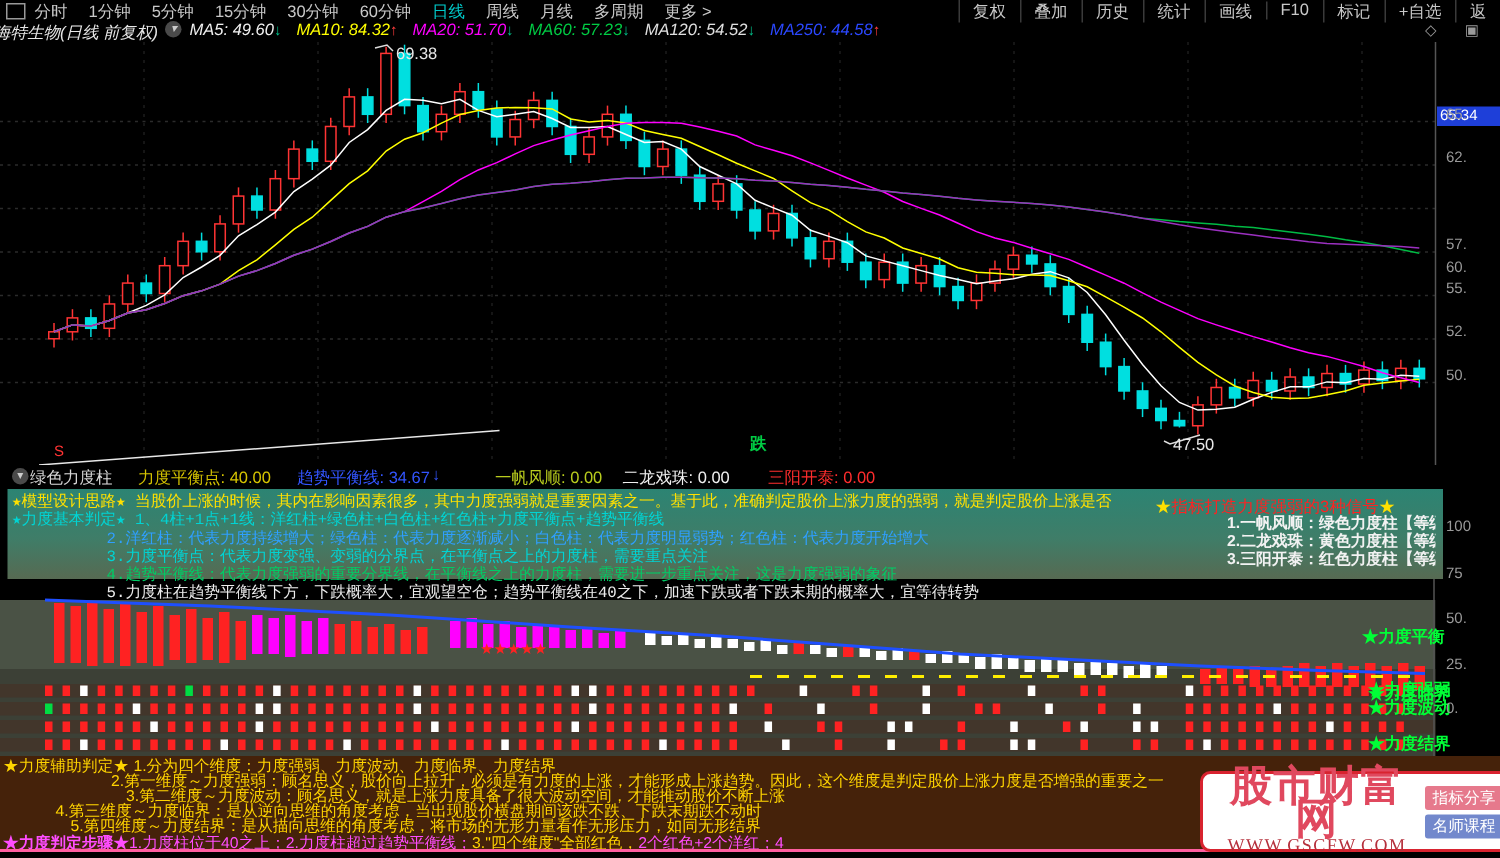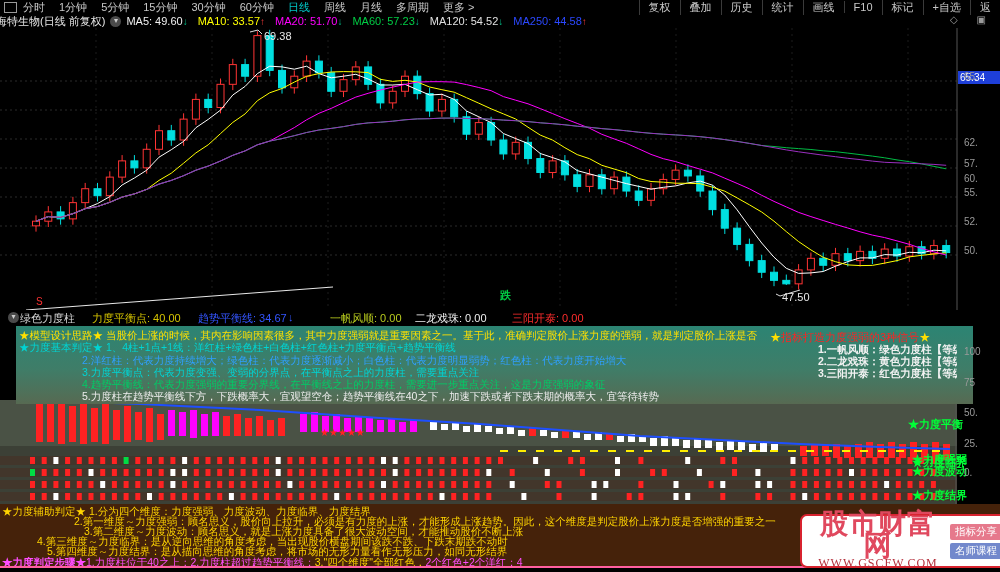--- a/index.html
+++ b/index.html
@@ -7,40 +7,40 @@
        font-family:"Liberation Sans",sans-serif;-webkit-font-smoothing:none;}
   .abs{position:absolute;}
   
   #topmenu{left:0;top:0;width:1000px;height:14px;background:#000;display:flex;align-items:center;font-size:11px;color:#c8c8c8;}
   #topmenu .winicon{width:11px;height:9px;border:1px solid #999;margin:0 6px 0 4px;}
   #topmenu .mi{margin-right:14px;white-space:nowrap;cursor:default;}
   #topmenu .mi.active{color:#00c8c8;}
   #rightmenu{position:absolute;right:0;top:0;height:14px;display:flex;align-items:center;font-size:11px;color:#c8c8c8;}
   #rightmenu .mi{padding:0 9px;border-left:1px solid #3a3a3a;white-space:nowrap;}
   
-  #infobar{left:0;top:14px;width:922px;height:14px;display:flex;align-items:center;font-size:11px;color:#e6e6e6;}
+  #infobar{left:0;top:14px;width:922px;height:14px;display:flex;align-items:flex-start;font-size:11px;color:#e6e6e6;font-style:italic;}
   #infobar .sym{margin-left:-4px;white-space:nowrap;}
   .chev{display:inline-block;width:11px;height:11px;border-radius:50%;background:#4a4a4a;color:#ccc;
         font-size:8px;line-height:10px;text-align:center;margin:0 5px;}
   #infobar .ma{margin-right:10px;white-space:nowrap;}
   #infobar .arr{font-size:10px;}
   #infoicons{position:absolute;right:6px;top:14px;color:#9a9a9a;font-size:10px;letter-spacing:8px;}
   
   #mainchart{left:0;top:28px;}
   #panechart{left:0;top:326px;z-index:1;}
   .axlabel{position:absolute;left:962px;color:#9a9a9a;font-size:10px;z-index:6;}
   #pricebox{position:absolute;left:958px;top:71px;width:42px;height:13px;background:#1e3fd9;color:#fff;
             font-size:10px;line-height:13px;text-align:left;padding-left:2px;z-index:6;}
   .anno{position:absolute;color:#e8e8e8;font-size:11px;z-index:5;}
   
   #indhdr{left:0;top:310px;width:1000px;height:16px;background:#000;font-size:11px;z-index:4;}
   #indhdr span{position:absolute;top:1px;white-space:nowrap;}
   
-  #overlay{left:16px;top:326px;width:957px;height:78px;z-index:3;
-           background:linear-gradient(#2c8473,#3f7d68 55%,#576a52);}
+  #overlay{left:5px;top:326px;width:957px;height:60px;z-index:3;
+           background:linear-gradient(#2c8473,#3f7d68 55%,#576a52);font-family:Liberation Mono, monospace;}
   #overlay .tl{position:absolute;white-space:nowrap;font-size:10.5px;line-height:11px;}
   #rlist{position:absolute;left:818px;top:343px;width:139px;z-index:4;overflow:hidden;}
   #rlist div{white-space:nowrap;color:#f2f2f2;font-size:10.5px;line-height:12px;font-weight:bold;}
   #redtitle{position:absolute;left:770px;top:330px;font-size:11px;font-weight:normal;color:#ff2222;z-index:5;white-space:nowrap;}
   #redtitle .st{color:#ffe000;}
   .glabel{position:absolute;color:#00ff37;font-size:11px;font-weight:bold;z-index:5;white-space:nowrap;}
   
   #bottomblk{left:0;top:504px;width:1000px;height:63px;background:#45220a;z-index:4;overflow:hidden;}
   #bottomblk .bl{position:absolute;white-space:nowrap;font-size:10.5px;line-height:10px;color:#ffd400;}
   #pinkline{left:0;top:566px;width:1000px;height:2px;background:#ff5fa0;z-index:5;}
@@ -81,21 +81,21 @@
   <span class="mi">F10</span>
   <span class="mi">标记</span>
   <span class="mi">+自选</span>
   <span class="mi">返</span>
 </div>
 
 <div id="infobar" class="abs">
   <span class="sym">海特生物(日线 前复权)</span>
   <span class="chev">▾</span>
   <span class="ma"><span style="color: rgb(240, 240, 240);">MA5: 49.60</span><span class="arr" style="color: rgb(0, 192, 138);">↓</span></span>
-  <span class="ma"><span style="color: rgb(255, 255, 0);">MA10: 33.57</span><span class="arr" style="color: rgb(255, 59, 59);">↑</span></span>
+  <span class="ma"><span style="color: rgb(255, 255, 0);">MA10: 84.32</span><span class="arr" style="color: rgb(255, 59, 59);">↑</span></span>
   <span class="ma"><span style="color: rgb(255, 0, 255);">MA20: 51.70</span><span class="arr" style="color: rgb(0, 192, 138);">↓</span></span>
   <span class="ma"><span style="color: rgb(0, 204, 68);">MA60: 57.23</span><span class="arr" style="color: rgb(0, 192, 138);">↓</span></span>
   <span class="ma"><span style="color: rgb(224, 224, 224);">MA120: 54.52</span><span class="arr" style="color: rgb(0, 192, 138);">↓</span></span>
   <span class="ma"><span style="color: rgb(43, 72, 255);">MA250: 44.58</span><span class="arr" style="color: rgb(255, 59, 59);">↑</span></span>
 </div>
 <div id="infoicons">◇ ▣</div>
 
 <svg id="mainchart" class="abs" width="1000" height="282">
     <line x1="0" y1="53" x2="957" y2="53" stroke="#2b2b2b" stroke-dasharray="2 3"></line>
     <line x1="0" y1="82" x2="957" y2="82" stroke="#2b2b2b" stroke-dasharray="2 3"></line>
@@ -685,21 +685,21 @@
   <span class="bl" style="left:37px;top:32px;">4.第三维度～力度临界：是从逆向思维的角度考虑，当出现股价横盘期间该跌不跌、下跌末期跌不动时</span>
   <span class="bl" style="left:47px;top:42px;">5.第四维度～力度结界：是从描向思维的角度考虑，将市场的无形力量看作无形压力，如同无形结界</span>
   <span class="bl" style="left:2px;top:53px;">
     <span style="color:#ff4dff;font-weight:bold;">★力度判定步骤★</span><span style="color:#ff4dff;">1.力度柱位于40之上；2.力度柱超过趋势平衡线；</span><span style="color:#ffd400;">3."四个维度"全部红色，</span><span style="color:#ff4dff;text-align:center;">2个红色+2个洋红；4</span>
   </span>
 </div>
 <div id="pinkline" class="abs"></div>
 
 <div id="axes">
     <div class="axlabel" style="left: 964px; top: 71px;">65.</div>
-    <div class="axlabel" style="left: 964px; top: 100px; margin-top: 37px;">62.</div>
+    <div class="axlabel" style="left: 964px; top: 100px;">62.</div>
     <div class="axlabel" style="left: 964px; top: 129px; margin-top: 44px;">60.</div>
     <div class="axlabel" style="left: 964px; top: 158px;">57.</div>
     <div class="axlabel" style="left: 964px; top: 187px;">55.</div>
     <div class="axlabel" style="left: 964px; top: 216px;">52.</div>
     <div class="axlabel" style="left: 964px; top: 245px;">50.</div>
     <div class="axlabel" style="left: 964px; top: 346px;">100</div>
     <div class="axlabel" style="left: 964px; top: 377px;">75</div>
     <div class="axlabel" style="left: 964px; top: 407px;">50.</div>
     <div class="axlabel" style="left: 964px; top: 438px;">25.</div>
     <div class="axlabel" style="left: 964px; top: 467px;">0.</div>

